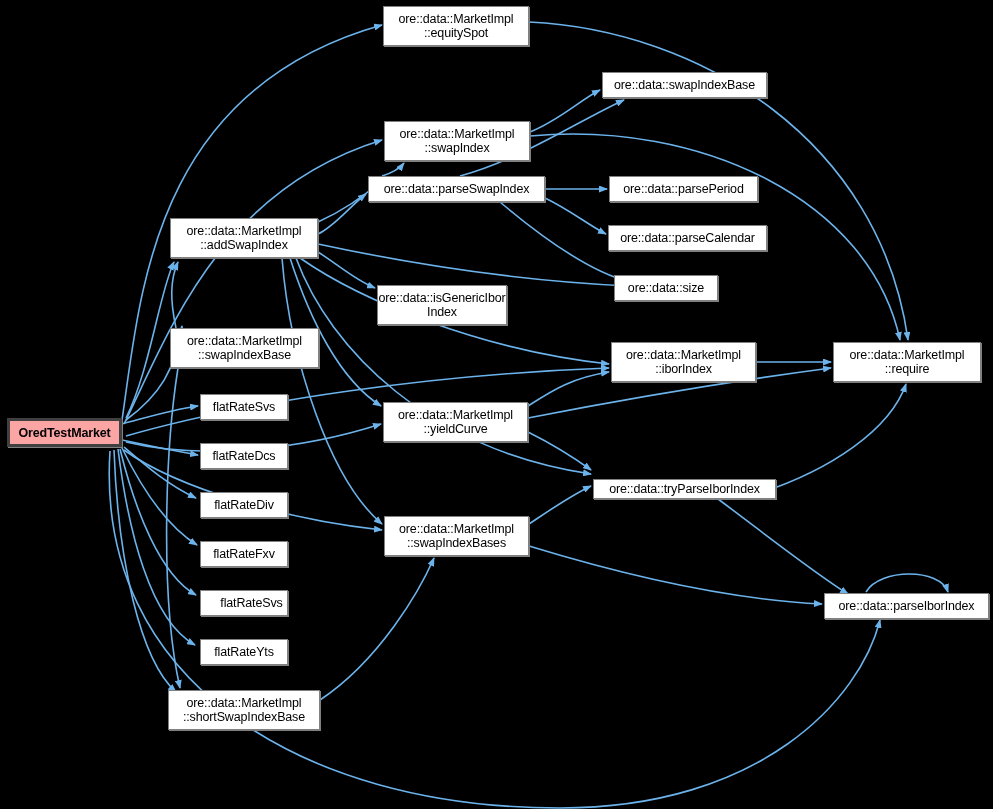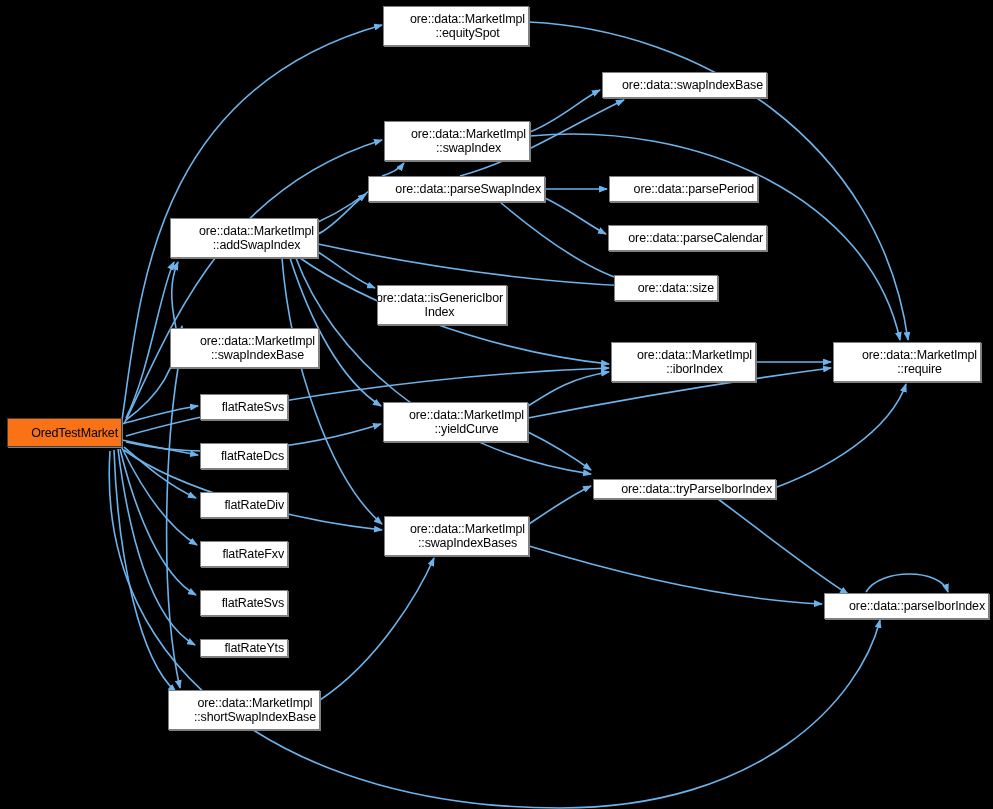--- a/index.html
+++ b/index.html
@@ -23,33 +23,34 @@
     height: 809px;
   }
   .node {
     position: absolute;
     box-sizing: border-box;
     background: #ffffff;
     border: 1px solid #808080;
     box-shadow: 1px 1px 0 0 #808080;
     display: flex;
     align-items: center;
-    justify-content: flex-end;
+    justify-content: center;
     text-align: center;
     color: #000000;
     font-family: "Liberation Sans", sans-serif;
     font-size: 12.5px;
     line-height: 14px;
     letter-spacing: -0.15px;
     white-space: pre-line;
     user-select: none;
   }
   .node.root {
-    background: #f97316;
-    border: 1px solid #404040;
+    background: #fca5a5;
+    border: 3px solid #404040;
+    font-weight: bold;
   }
   .node-label {
     display: block;
     padding: 0 3px;
   }
 </style>
 </head>
 <body>
 
 <div id="graph-root">
@@ -130,17 +131,17 @@
       <div class="node" style="left: 383px; top: 402px; width: 145px; height: 40px;"><span class="node-label">ore::data::MarketImpl
 ::yieldCurve</span></div>
       <div class="node" style="left: 200px; top: 443px; width: 88px; height: 26px;"><span class="node-label">flatRateDcs</span></div>
       <div class="node" style="left: 593px; top: 479px; width: 183px; height: 20px;"><span class="node-label">ore::data::tryParseIborIndex</span></div>
       <div class="node" style="left: 200px; top: 492px; width: 88px; height: 26px;"><span class="node-label">flatRateDiv</span></div>
       <div class="node" style="left: 384px; top: 516px; width: 145px; height: 40px;"><span class="node-label">ore::data::MarketImpl
 ::swapIndexBases</span></div>
       <div class="node" style="left: 200px; top: 541px; width: 88px; height: 26px;"><span class="node-label">flatRateFxv</span></div>
       <div class="node" style="left: 200px; top: 590px; width: 88px; height: 26px; padding-left: 15px;"><span class="node-label">flatRateSvs</span></div>
       <div class="node" style="left: 824px; top: 593px; width: 165px; height: 26px;"><span class="node-label">ore::data::parseIborIndex</span></div>
-      <div class="node" style="left: 200px; top: 639px; width: 88px; height: 18px;"><span class="node-label">flatRateYts</span></div>
+      <div class="node" style="left: 200px; top: 639px; width: 88px; height: 26px;"><span class="node-label">flatRateYts</span></div>
       <div class="node" style="left: 168px; top: 690px; width: 152px; height: 40px;"><span class="node-label">ore::data::MarketImpl
 ::shortSwapIndexBase</span></div>
     </div>
 </div>
 
 </body></html>

